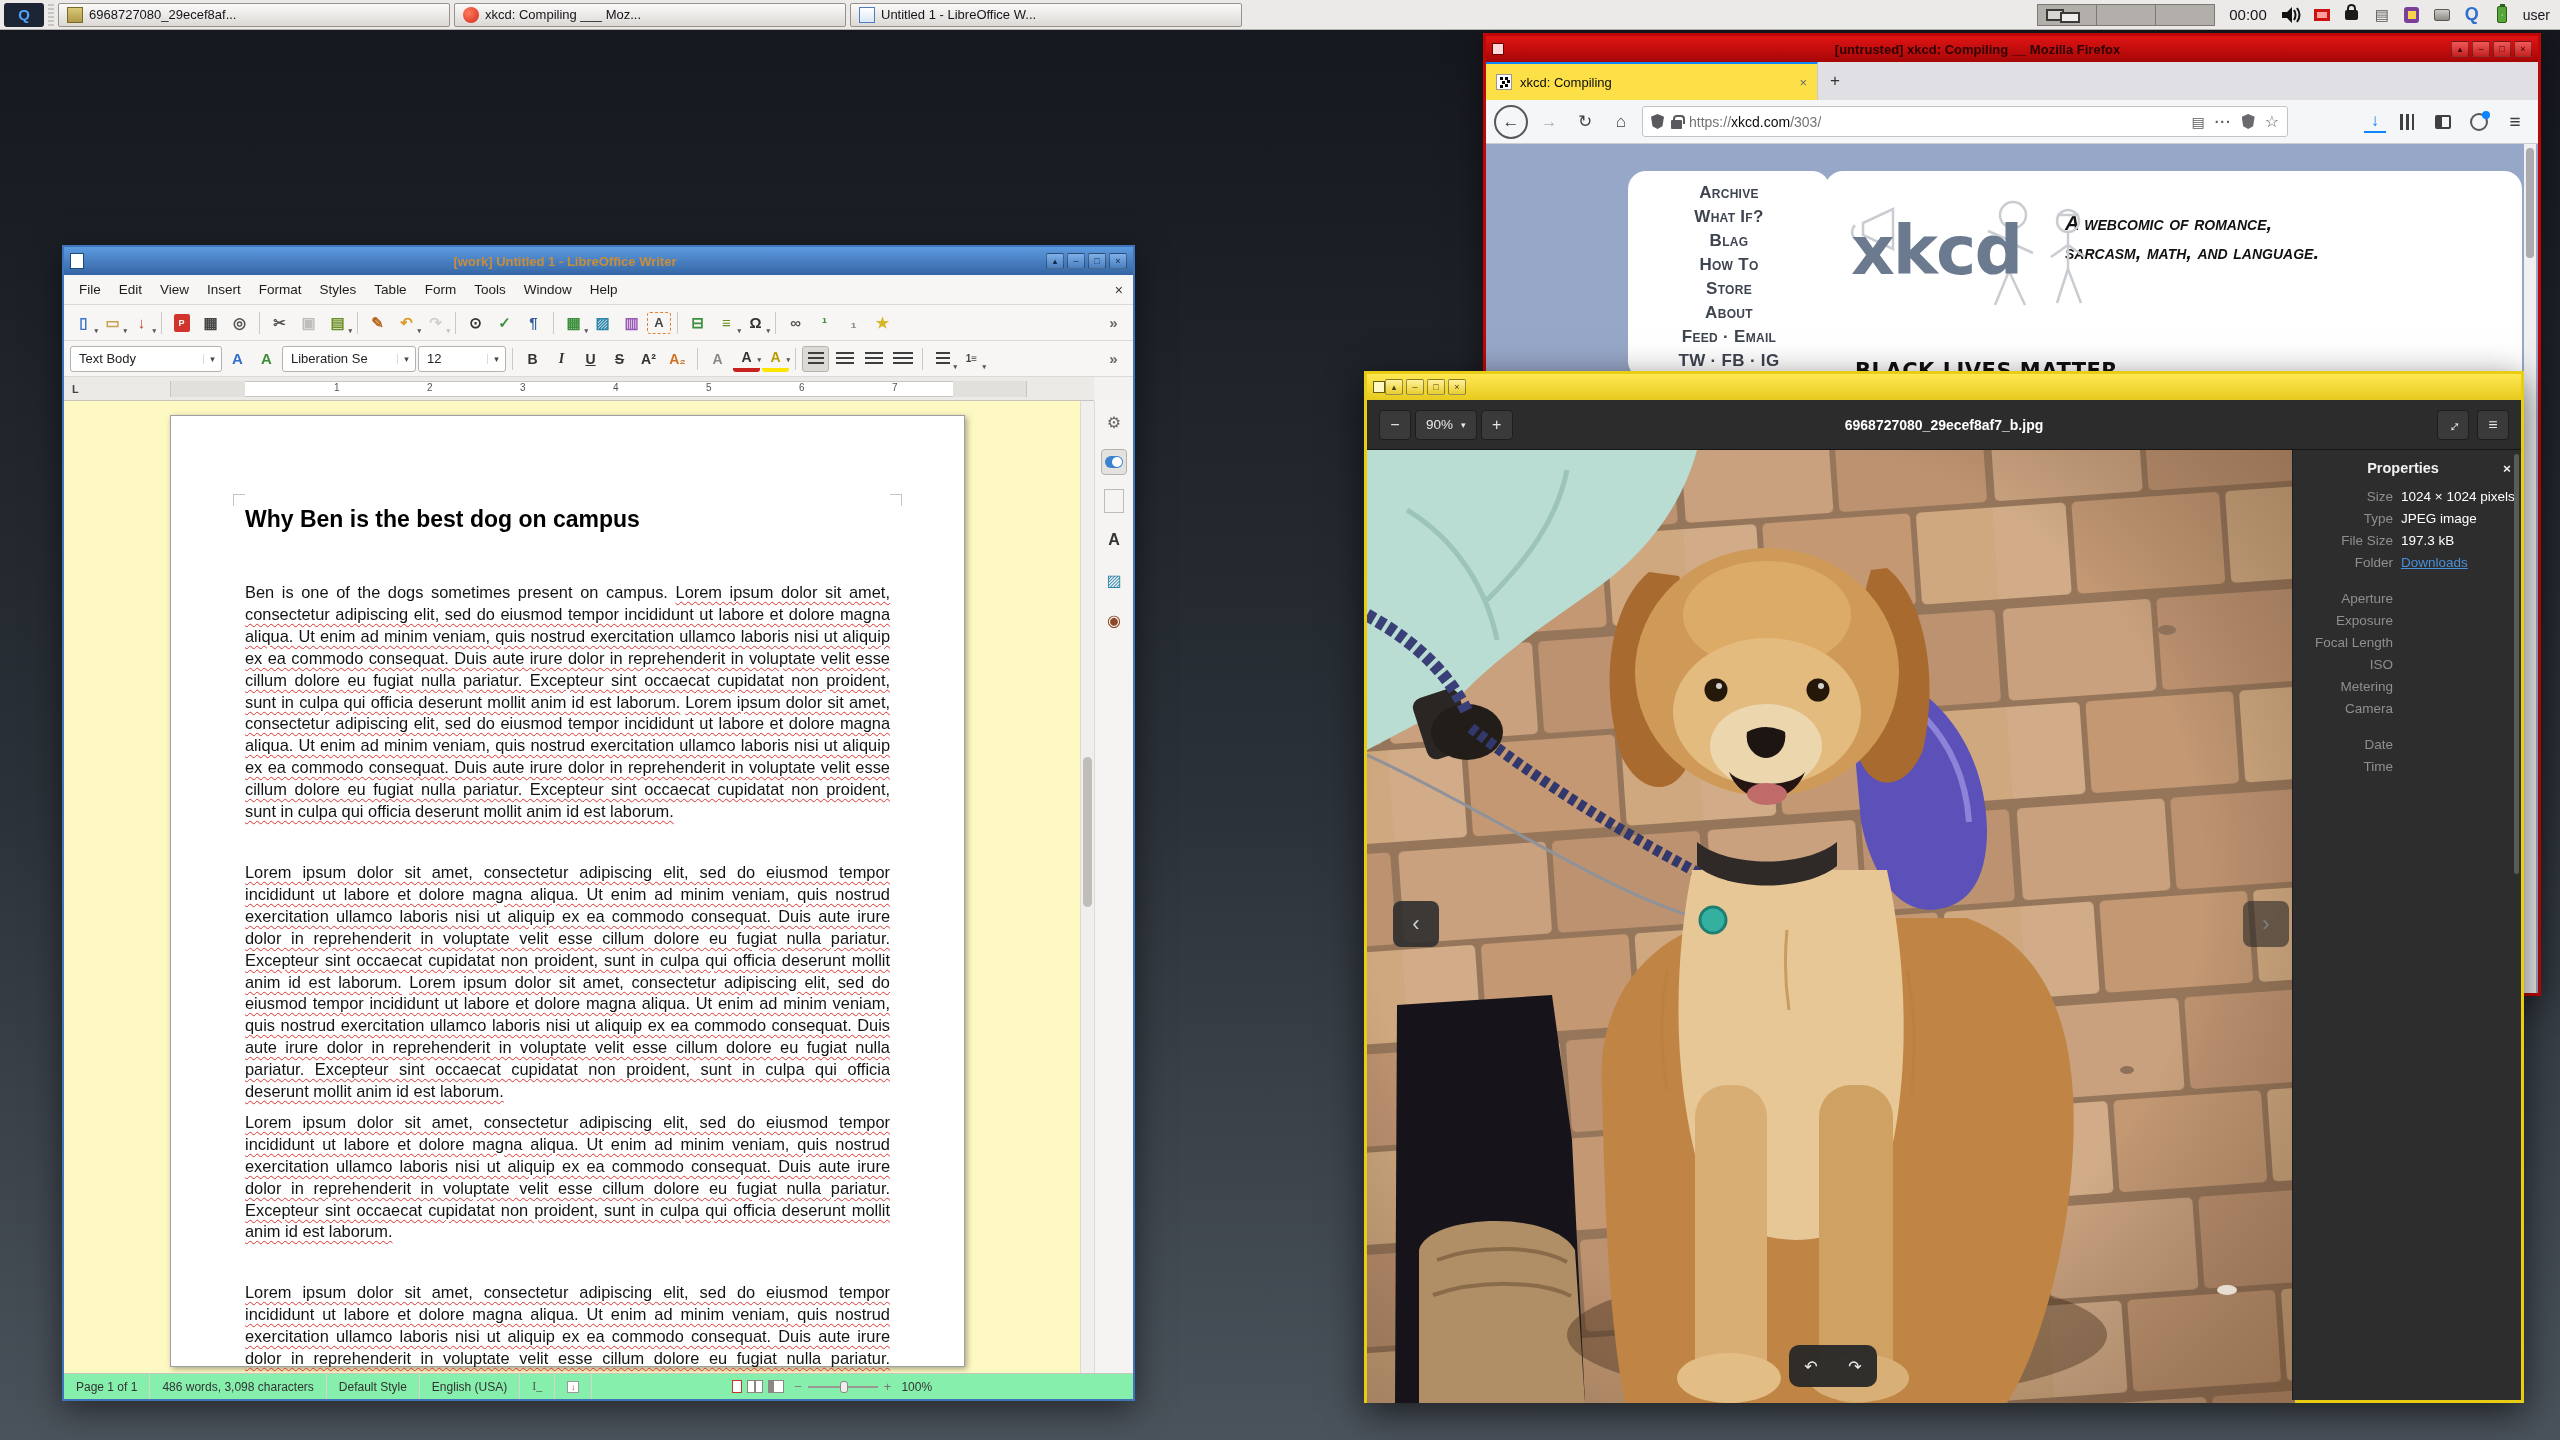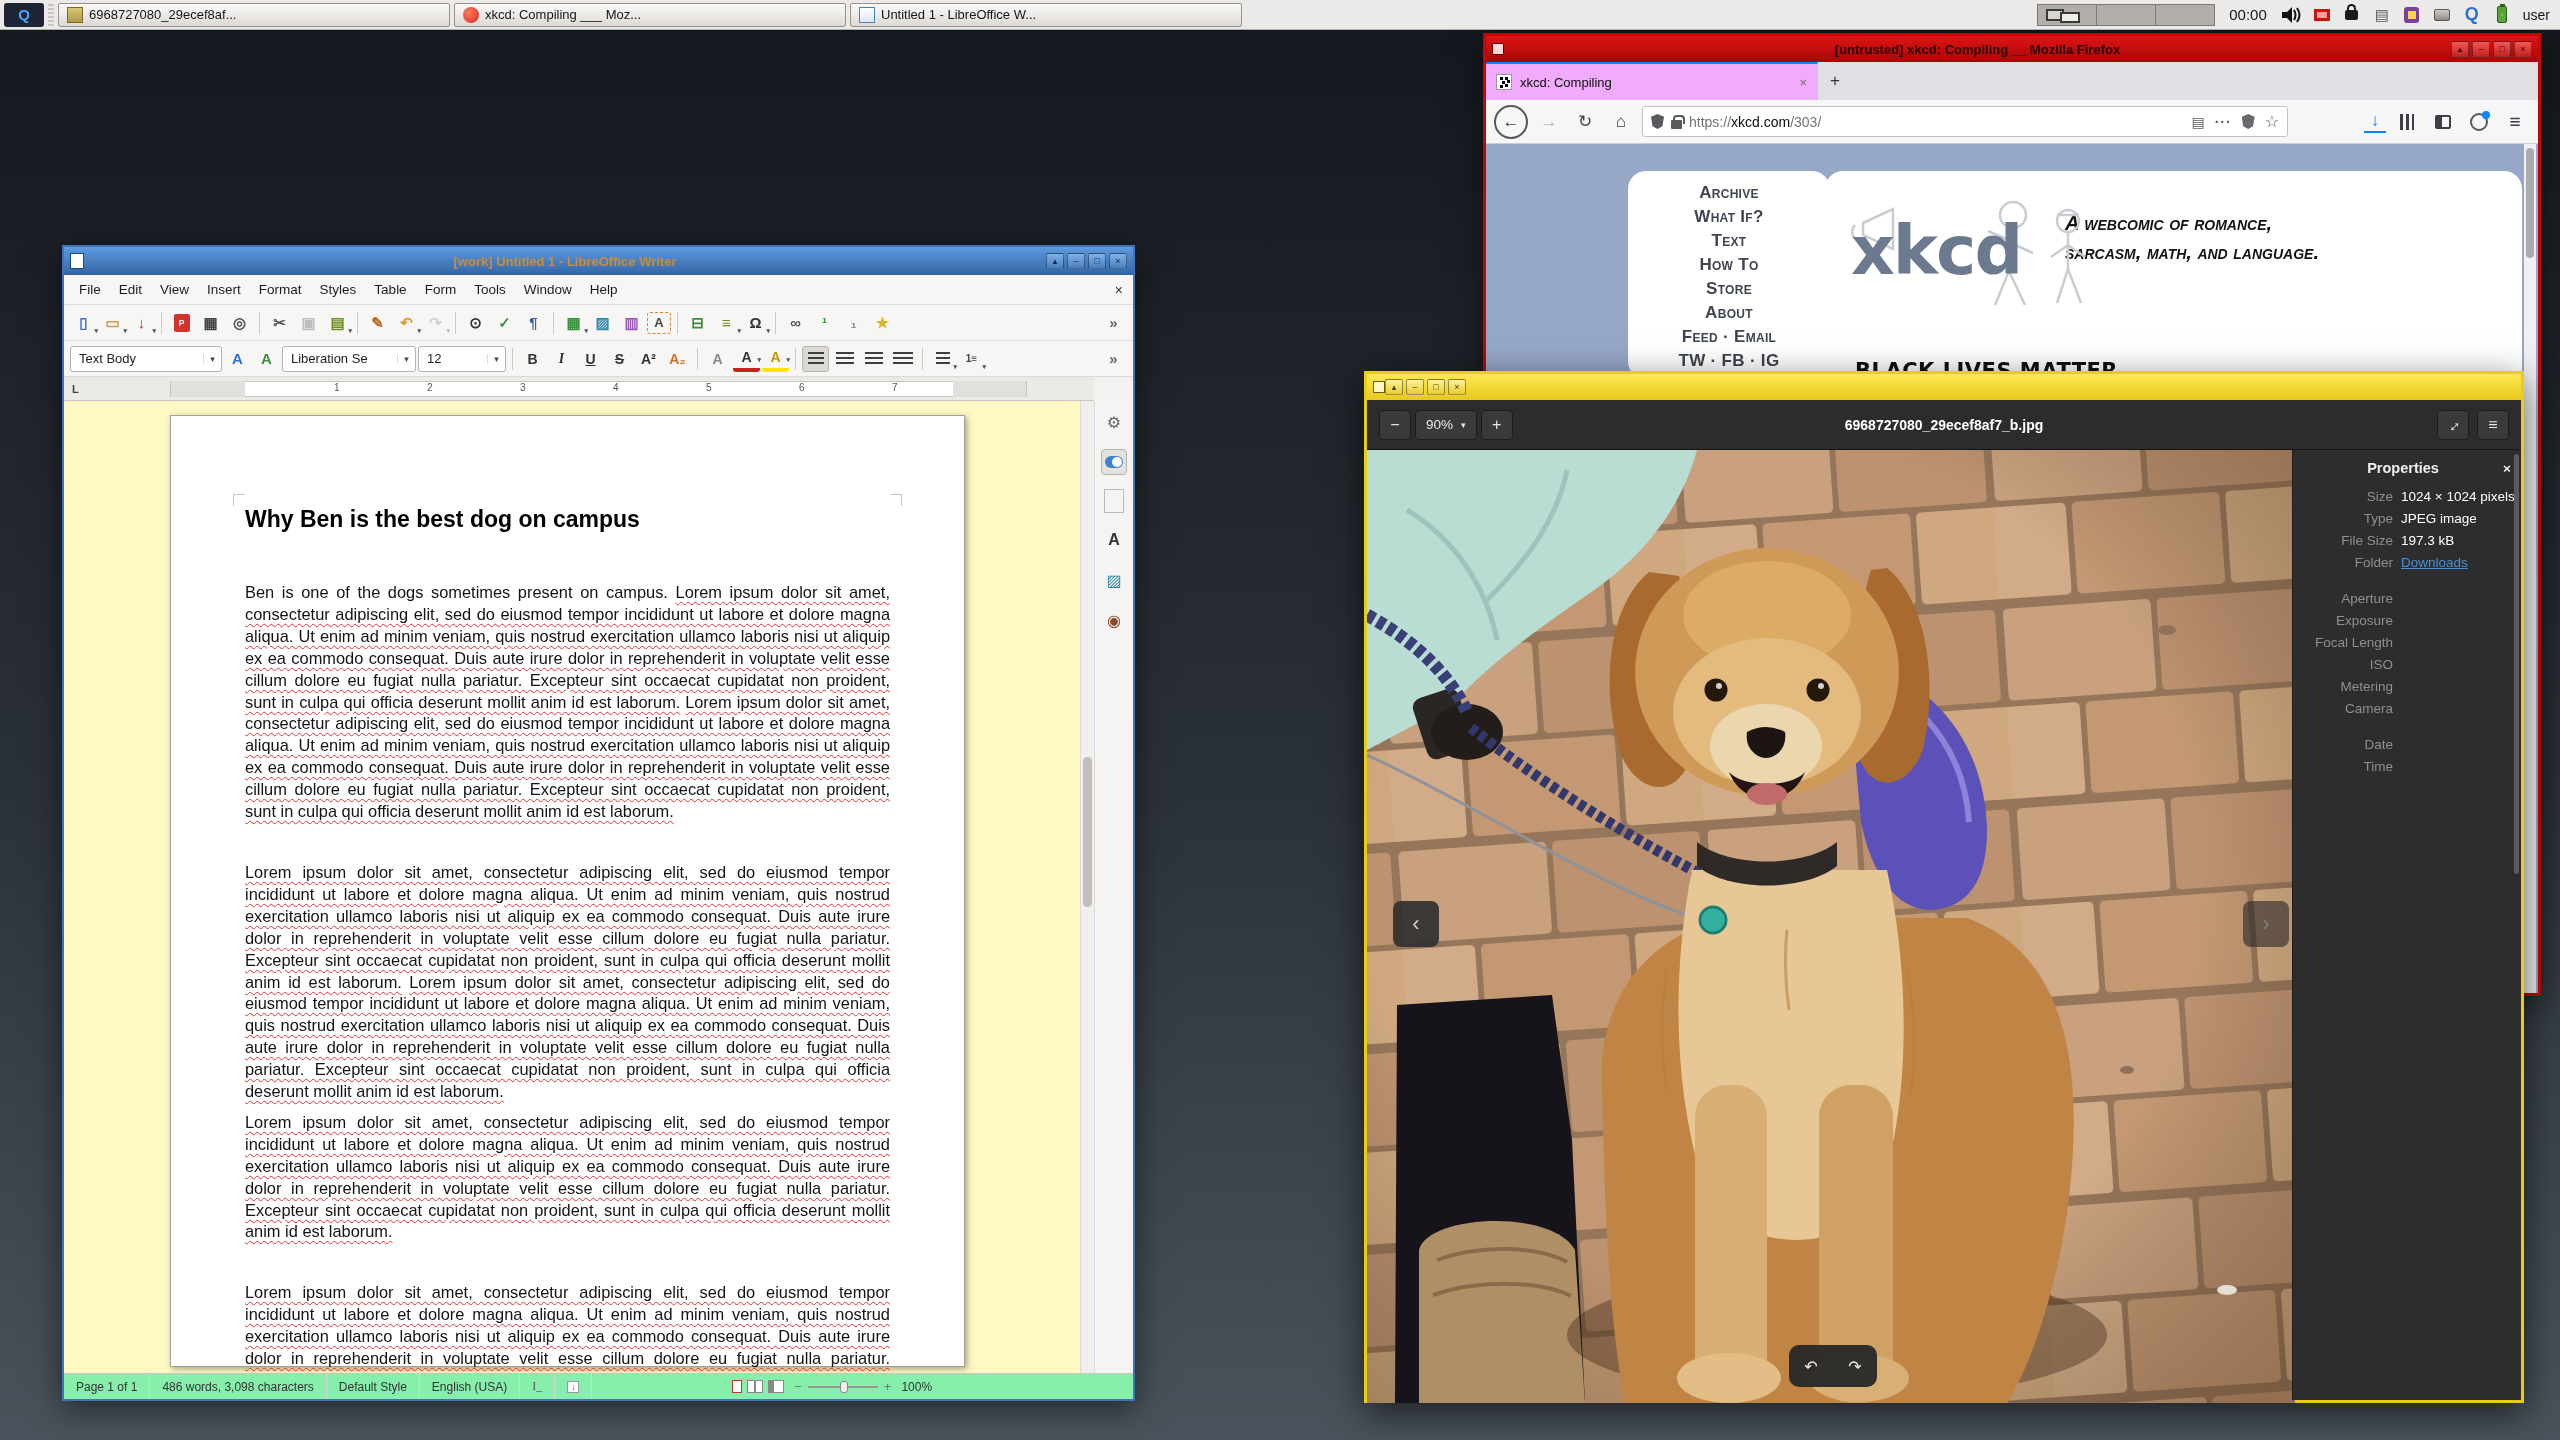--- a/index.html
+++ b/index.html
@@ -104,21 +104,21 @@
   .zs-line { width:70px; height:2px; background:#9b9894; position:relative; }
   .zs-knob { position:absolute; left:32px; top:-5px; width:8px; height:12px; background:#efeeec; border:1px solid #8b8884; border-radius:3px; }
 
   
   #firefox { left:1483px; top:33px; width:1058px; height:963px; border:3px solid #c00606;
              background:#96a8c8; box-shadow:0 8px 30px rgba(0,0,0,.5); z-index:20; }
   #firefox .titlebar { left:0; right:0; top:0; background:linear-gradient(#e01414,#a60606); }
   #firefox .wtitle { color:#2d0303; }
   #firefox .winbtn { background:linear-gradient(#f25858,#c42222); color:#3b0404; }
   #fxtabs { position:absolute; left:0; right:0; top:26px; height:38px; background:#dfdfe4; display:flex; align-items:stretch; }
-  .tab { width:332px; background:#f0abfc; border-top:2px solid #0a84ff; border-right:1px solid #c8c8cc;
+  .tab { width:332px; background:#fde047; border-top:2px solid #0a84ff; border-right:1px solid #c8c8cc;
          display:flex; align-items:center; gap:8px; padding:0 10px; font-size:13px; color:#0c0c0d; }
   .tab .tclose { margin-left:auto; color:#6b6b70; font-size:13px; }
   .favicon { width:16px; height:16px; background:#fff; border:1px solid #999; position:relative; flex:none; }
   .favicon::after { content:""; position:absolute; left:3px; top:2px; width:3px; height:3px; background:#000;
                     box-shadow:5px 0 #000, 2px 4px #000, 5px 7px #000, 0 8px #000, 7px 3px #000; }
   .newtab { width:34px; display:flex; align-items:center; justify-content:center; font-size:17px; color:#333; }
   #fxnav { position:absolute; left:0; right:0; top:64px; height:44px; background:#f5f6f7; border-bottom:1px solid #cccccf;
            display:flex; align-items:center; padding:0 8px; gap:6px; }
   .navic { width:30px; height:30px; display:flex; align-items:center; justify-content:center; font-size:17px; color:#3f3f43; }
   .backcirc { width:34px; height:34px; border:2px solid #58585c; border-radius:50%; }
@@ -479,21 +479,21 @@
         </span>
       <span class="navic">
           <span class="acct"></span>
         </span>
       <span class="navic" style="font-size:19px;">≡</span>
     </div>
     <div id="fxcontent">
       <div class="xkbox" id="xknav">
         <div class="xknav-item">Archive</div>
         <div class="xknav-item">What If?</div>
-        <div class="xknav-item">Text</div>
+        <div class="xknav-item">Blag</div>
         <div class="xknav-item">How To</div>
         <div class="xknav-item">Store</div>
         <div class="xknav-item">About</div>
         <div class="xknav-item">Feed · Email</div>
         <div class="xknav-item">TW · FB · IG</div>
       </div>
       <div class="xkbox" id="xkmain">
         <div id="xktag">
           <div>A webcomic of romance,</div>
           <div>sarcasm, math, and language.</div>

